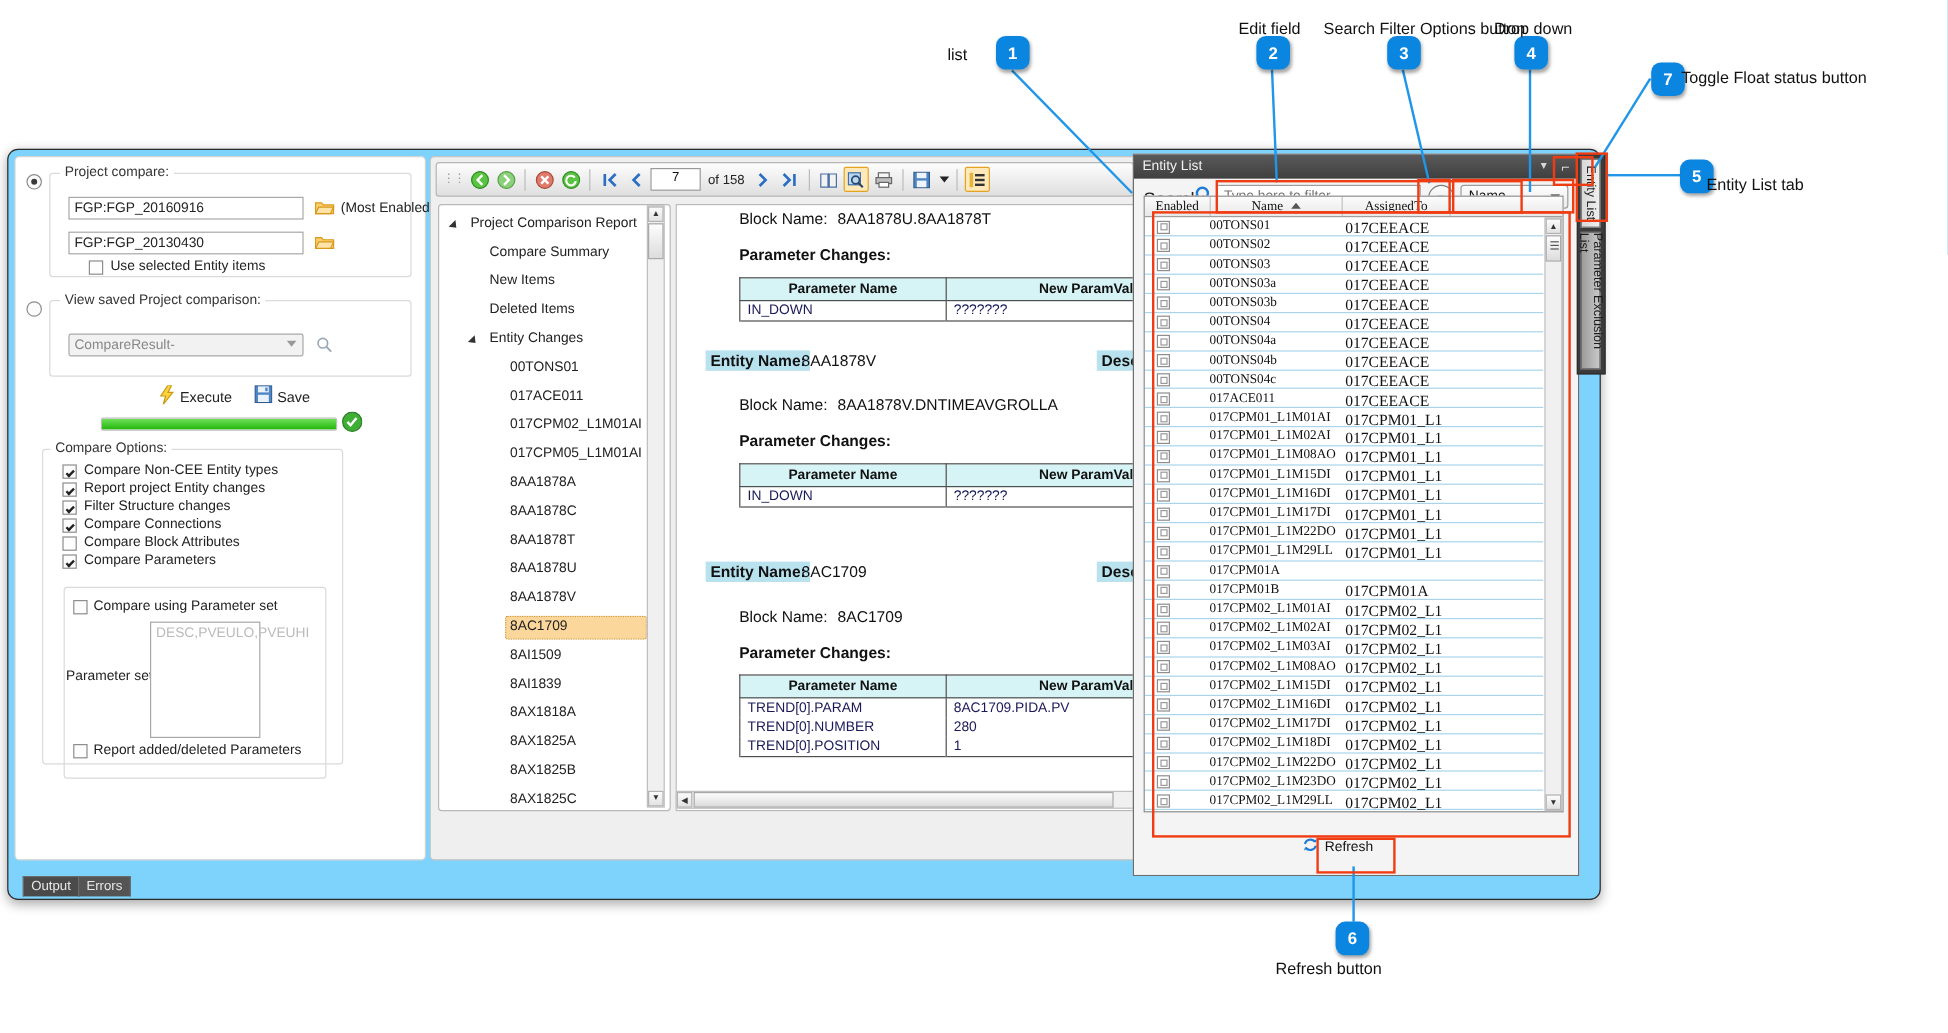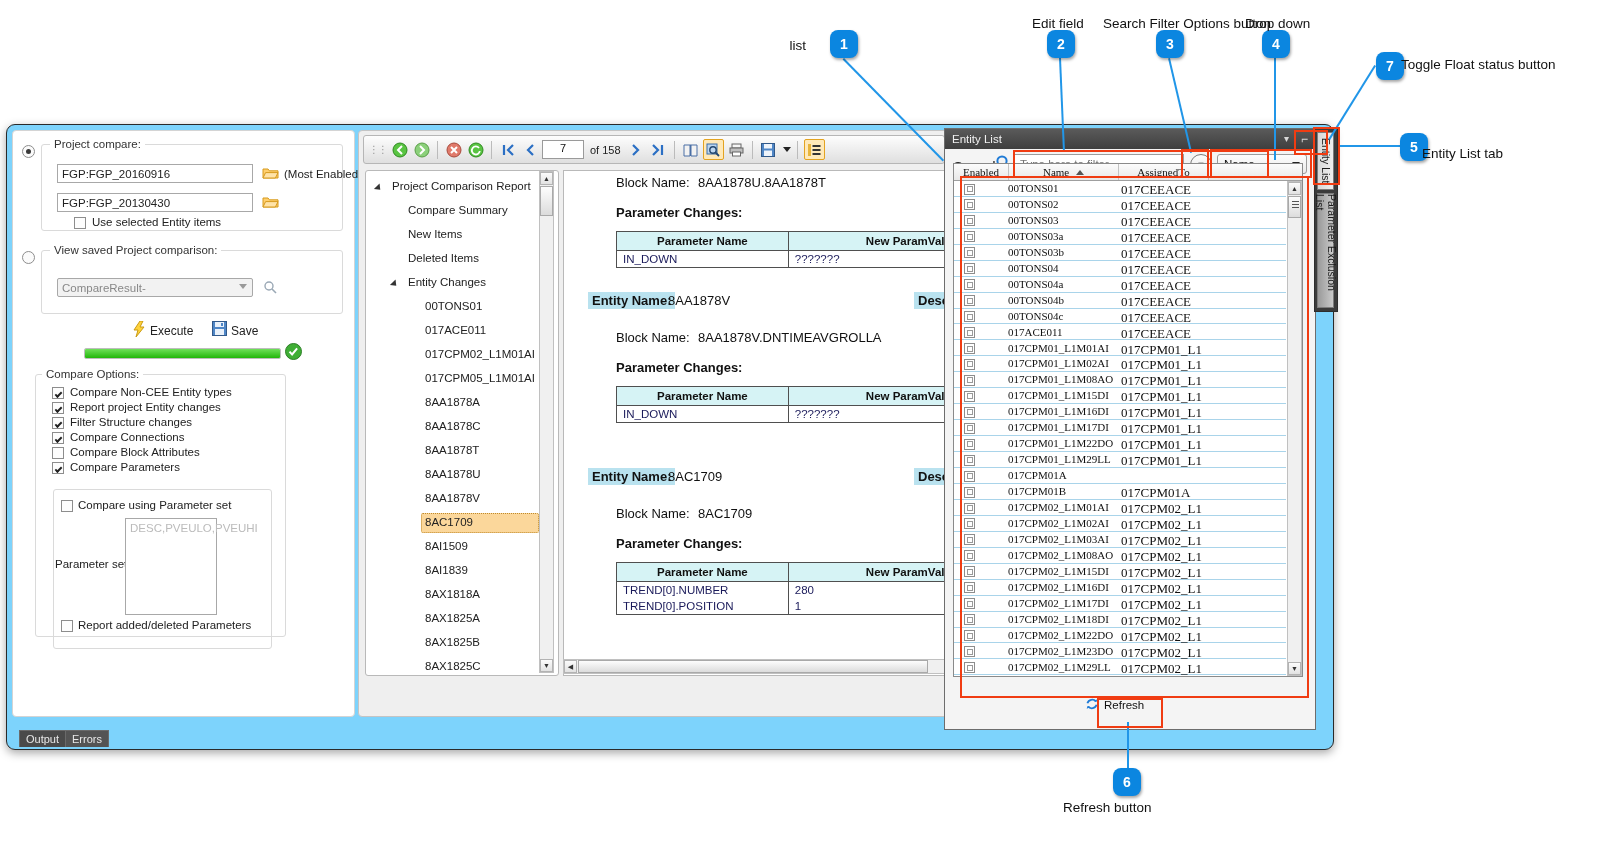--- a/index.html
+++ b/index.html
@@ -446,20 +446,24 @@
             <div class="bnl" style="left: 52px; top: 335px;">Block Name:</div>
             <div class="bnl" style="left: 134px; top: 335px;">8AC1709</div>
             <div class="bn" style="left: 52px; top: 365px;">Parameter Changes:</div>
             <table class="ptbl" style="left: 52px; top: 391px; width: 420px;">
               <tbody>
                 <tr>
                   <th style="width: 135px;">Parameter Name</th>
                   <th style="width: 200px;">New ParamValue</th>
                 </tr>
                 <tr>
+                  <td>TREND[0].PARAM</td>
+                  <td>8AC1709.PIDA.PV</td>
+                </tr>
+                <tr>
                   <td>TREND[0].NUMBER</td>
                   <td>280</td>
                 </tr>
                 <tr>
                   <td>TREND[0].POSITION</td>
                   <td>1</td>
                 </tr>
               </tbody>
             </table>
           </div>

